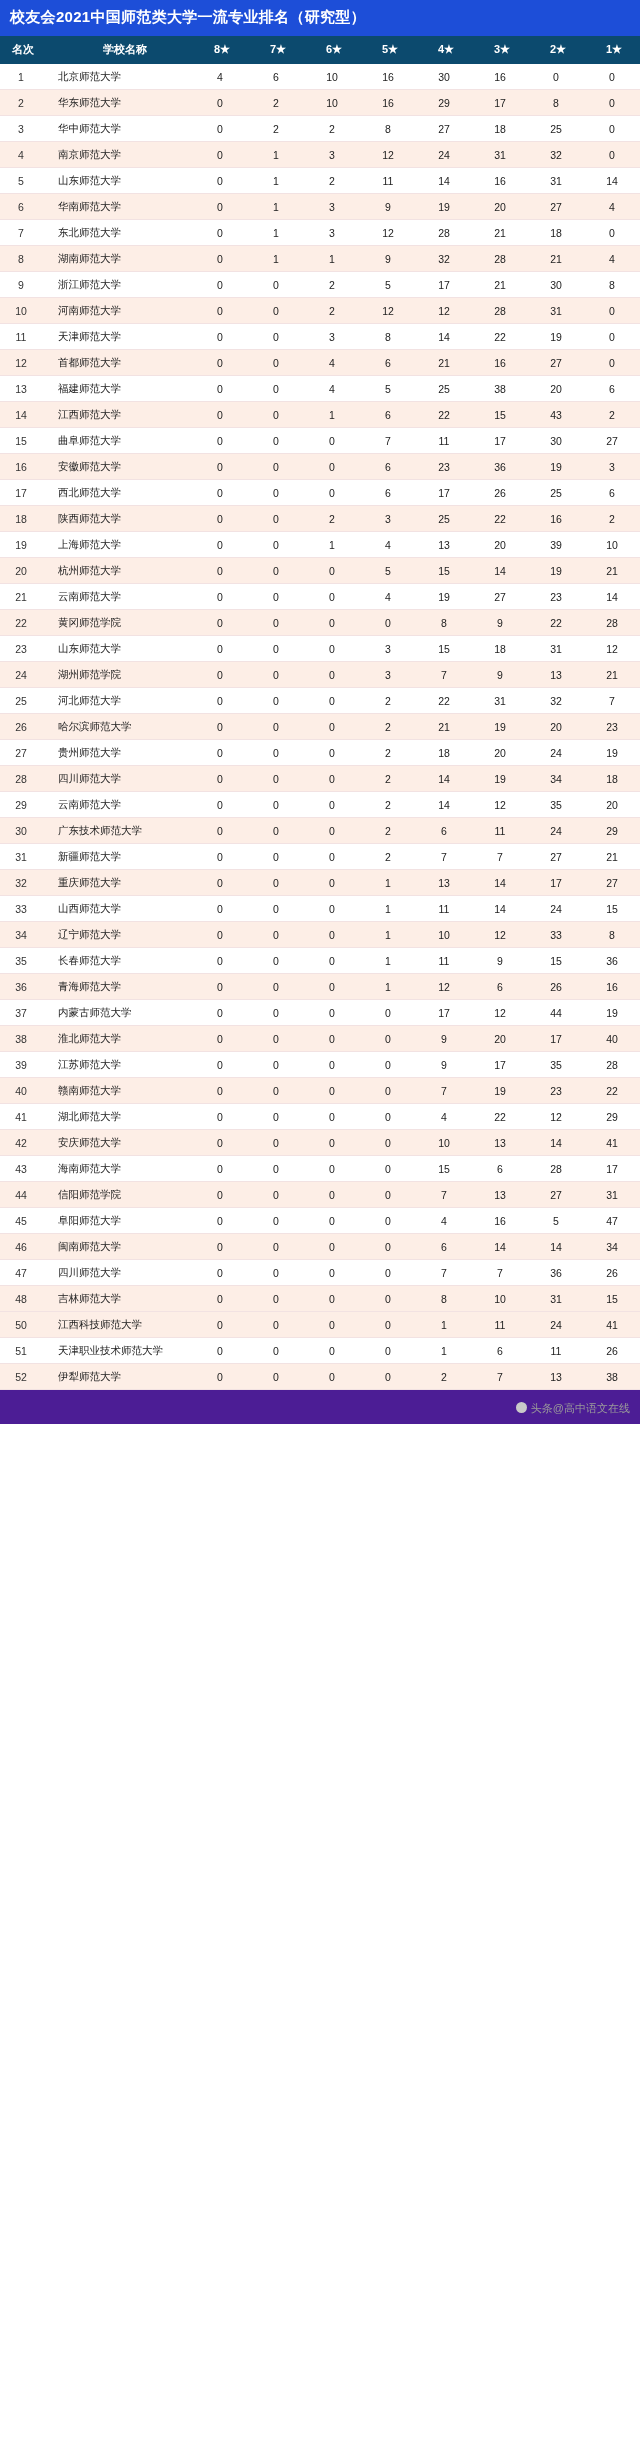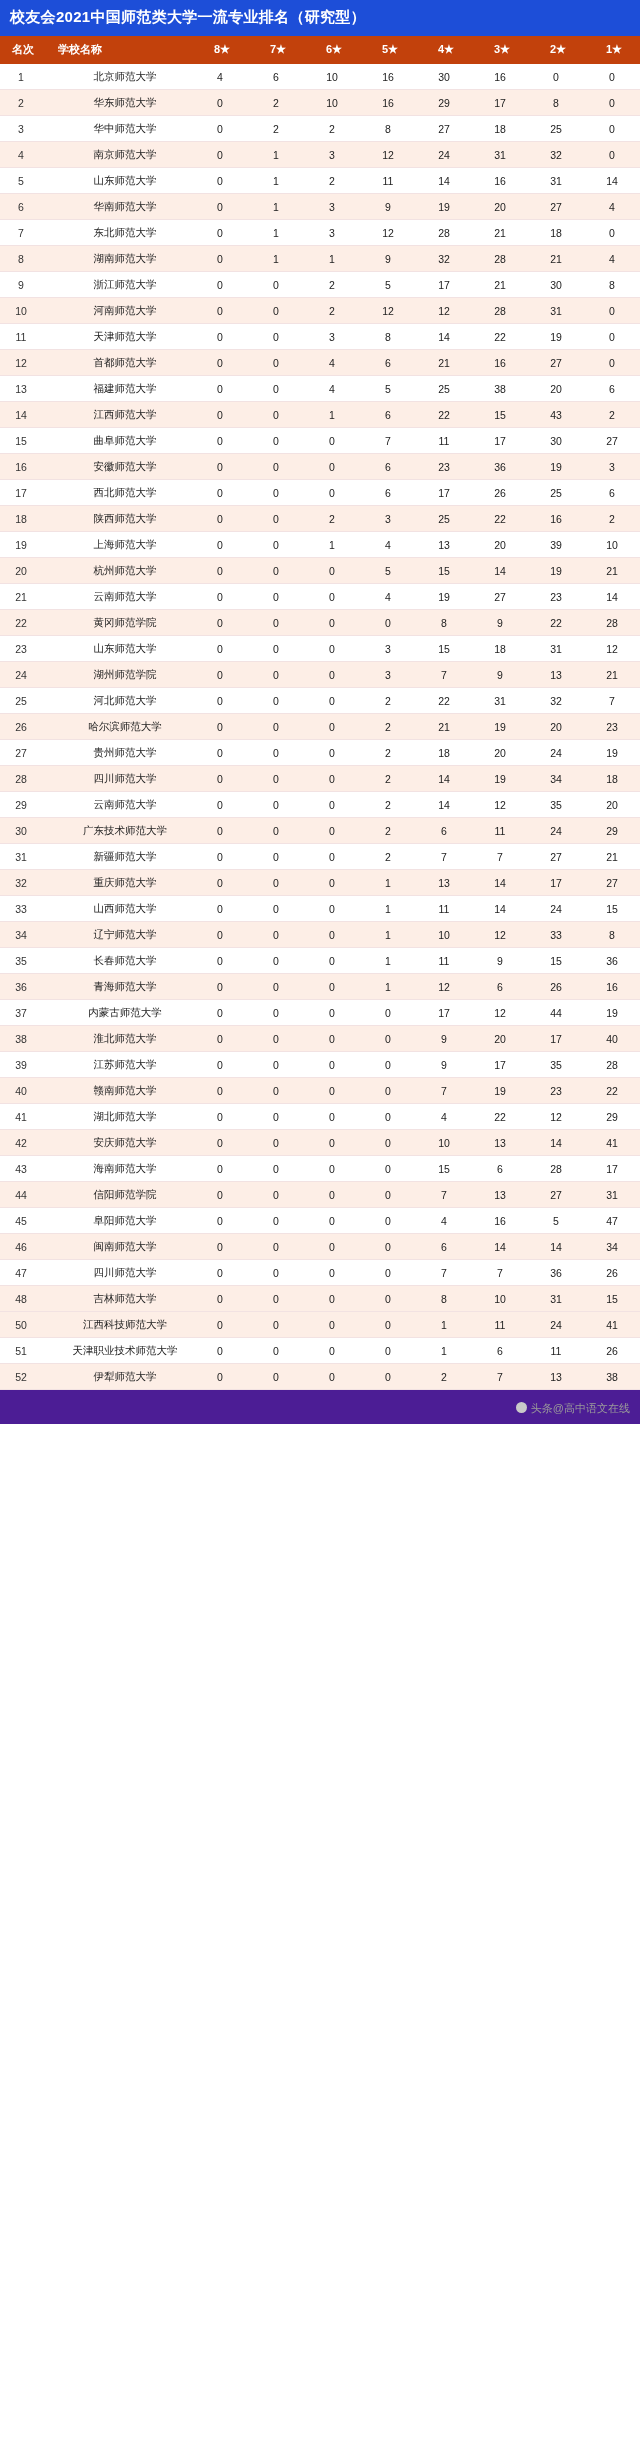--- a/index.html
+++ b/index.html
@@ -22,39 +22,39 @@
     font-weight: bold;
     padding: 8px 10px 9px 10px;
     letter-spacing: 0.3px;
   }
   table {
     border-collapse: collapse;
     width: 100%;
     table-layout: fixed;
   }
   thead th {
-    background: #c2410c;
+    background: #0c4a6e;
     color: #ffffff;
     font-size: 11px;
     font-weight: bold;
     padding: 6px 0 7px 4px;
     text-align: center;
     border: none;
   }
   thead th.col-rank { width: 42px; text-align: center; }
-  thead th.col-name { width: 150px; text-align: left; padding-left: 16px; }
+  thead th.col-name { width: 150px; text-align: center; padding-left: 16px; }
   tbody td {
     font-size: 10.5px;
     color: #222222;
     text-align: center;
     padding: 5.5px 0 5.5px 0;
     border-bottom: 1px solid #f2e2e2;
   }
   tbody td.rank { width: 42px; color: #333; }
-  tbody td.name { width: 150px; text-align: center; padding-left: 16px; white-space: nowrap; }
+  tbody td.name { width: 150px; text-align: left; padding-left: 16px; white-space: nowrap; }
   tbody tr.odd { background: #ffffff; }
   tbody tr.even { background: #fdeee6; }
   .footer {
     height: 34px;
     position: relative;
     background: #4c1d95;
   }
   .watermark {
     position: absolute;
     right: 10px;

